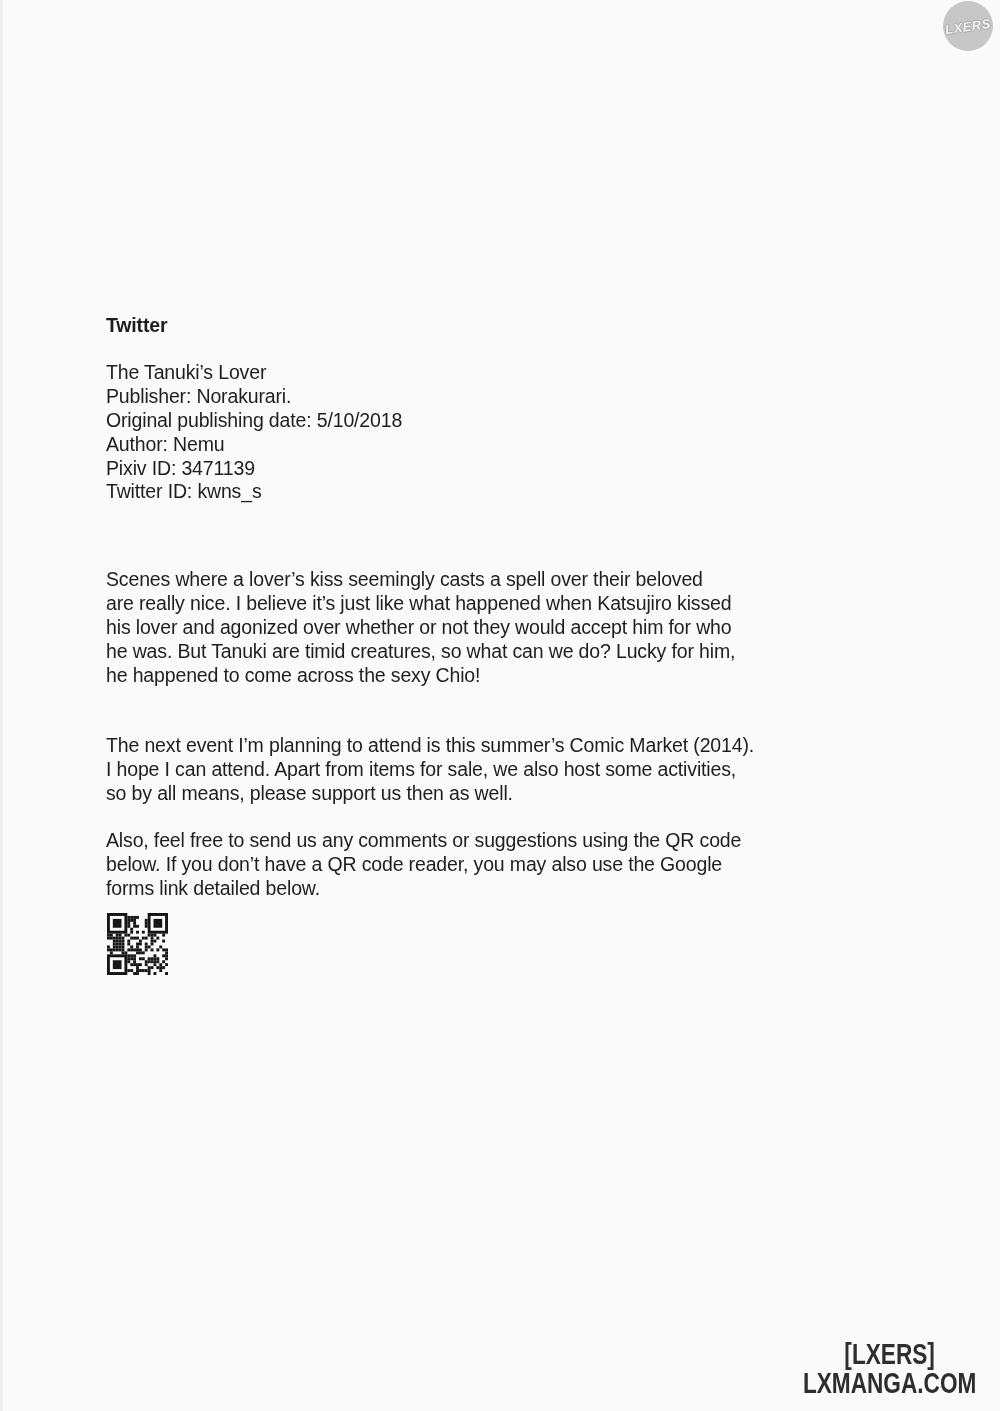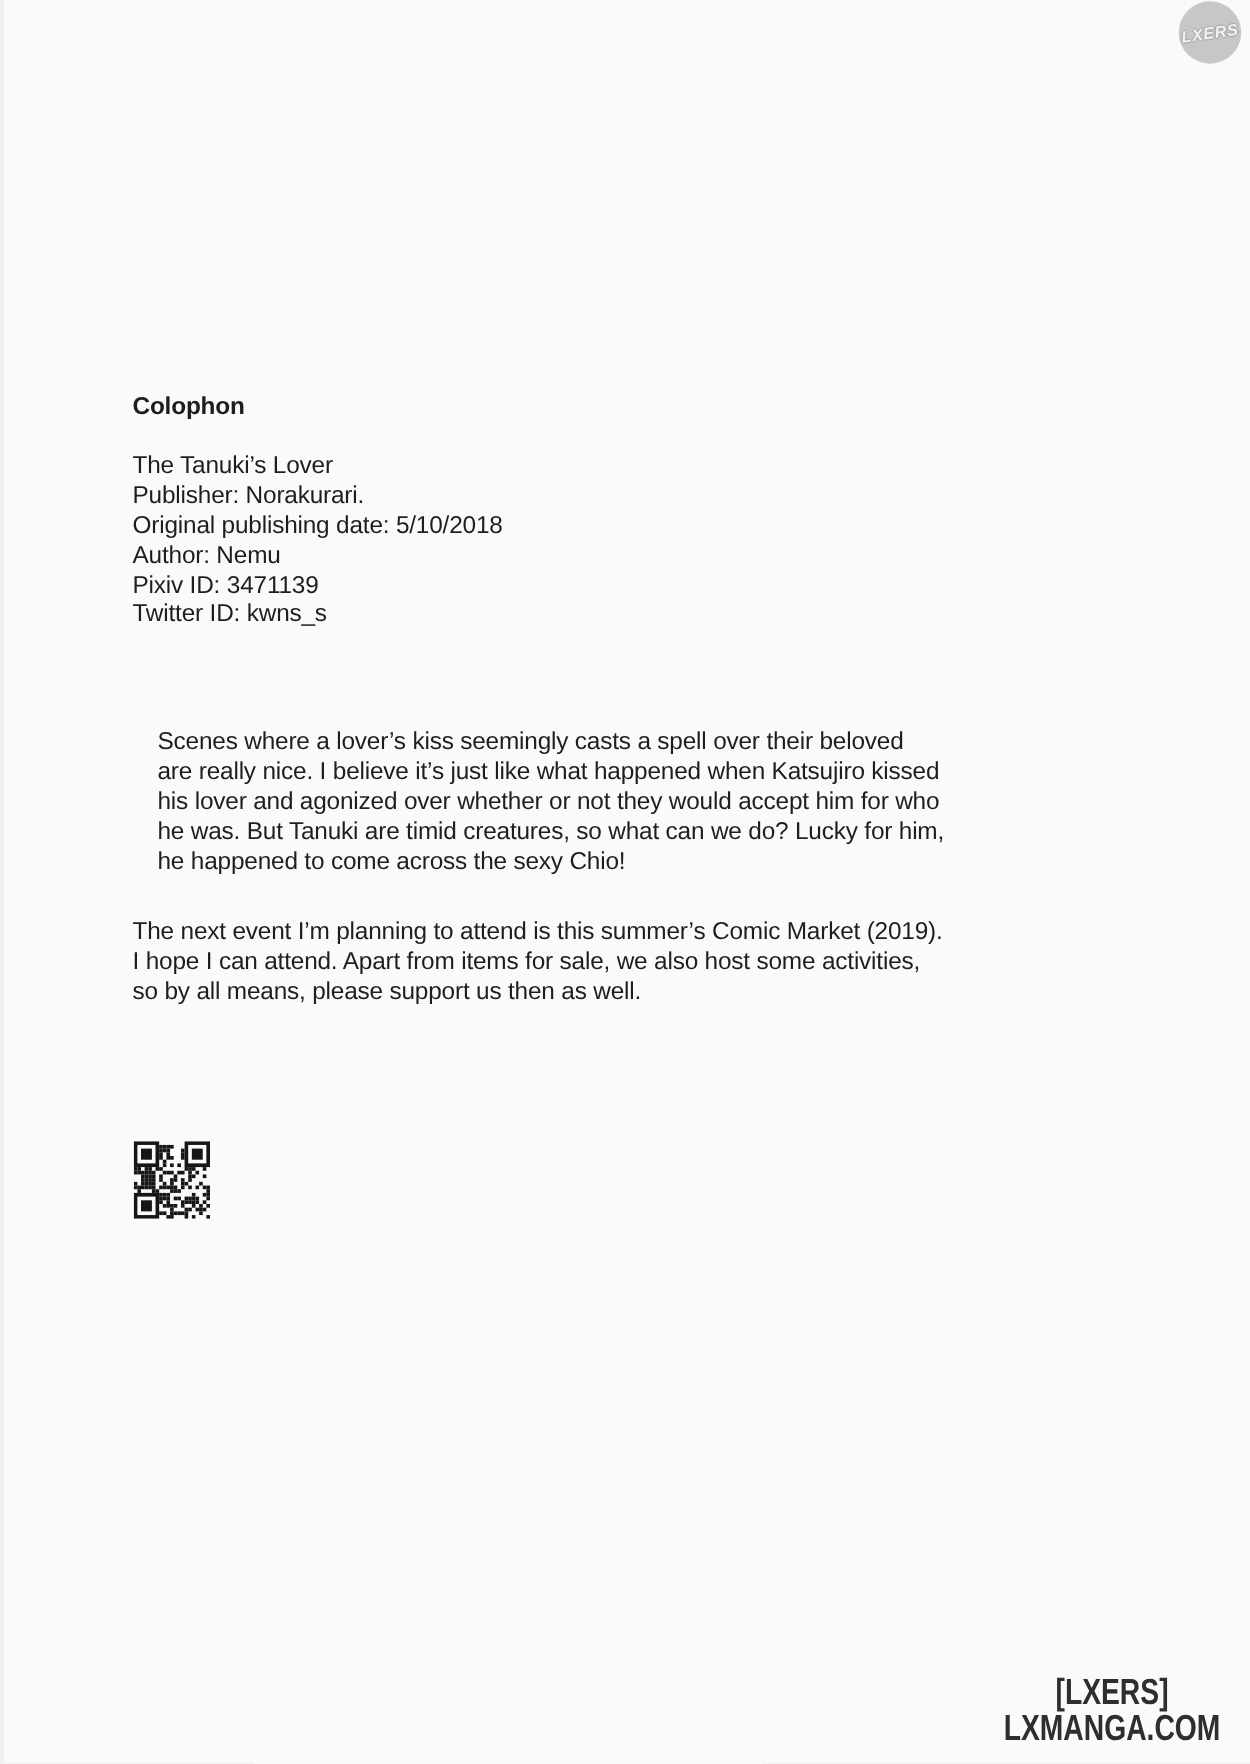--- a/index.html
+++ b/index.html
@@ -83,39 +83,42 @@
 
 <div class="page">
 
   <div class="scan-edge"></div>
 
   <div class="logo-badge">
     <span>LXERS</span>
   </div>
 
   <div class="textblock" style="top:290px;">
-    <div class="colophon-title bold">Colophon</div>
+    <div class="colophon-title bold">Twitter</div>
     <div>The Tanuki’s Lover
 Publisher: Norakurari.
 Original publishing date: 5/10/2018
 Author: Nemu
 Pixiv ID: 3471139
 Twitter ID: kwns_s</div>
   </div>
 
-  <div class="textblock body-lh" style="top:581px;margin-left:20px;">Scenes where a lover’s kiss seemingly casts a spell over their beloved
+  <div class="textblock body-lh" style="top:567px;">Scenes where a lover’s kiss seemingly casts a spell over their beloved
 are really nice. I believe it’s just like what happened when Katsujiro kissed
 his lover and agonized over whether or not they would accept him for who
 he was. But Tanuki are timid creatures, so what can we do? Lucky for him,
 he happened to come across the sexy Chio!</div>
 
-  <div class="textblock body-lh" style="top:733px;">The next event I’m planning to attend is this summer’s Comic Market (2019).
+  <div class="textblock body-lh" style="top:733px;">The next event I’m planning to attend is this summer’s Comic Market (2014).
 I hope I can attend. Apart from items for sale, we also host some activities,
 so by all means, please support us then as well.</div>
 
+  <div class="textblock body-lh" style="top:828px;">Also, feel free to send us any comments or suggestions using the QR code
+below. If you don’t have a QR code reader, you may also use the Google
+forms link detailed below.</div>
 
   <svg id="qr" class="qr" viewBox="0 0 61 62">
       <g fill="#161616">
         <rect x="20.33" y="2.95" width="2.90" height="2.95"></rect>
         <rect x="23.24" y="2.95" width="2.90" height="2.95"></rect>
         <rect x="26.14" y="2.95" width="2.90" height="2.95"></rect>
         <rect x="29.05" y="2.95" width="2.90" height="2.95"></rect>
         <rect x="20.33" y="5.90" width="2.90" height="2.95"></rect>
         <rect x="23.24" y="5.90" width="2.90" height="2.95"></rect>
         <rect x="26.14" y="5.90" width="2.90" height="2.95"></rect>

